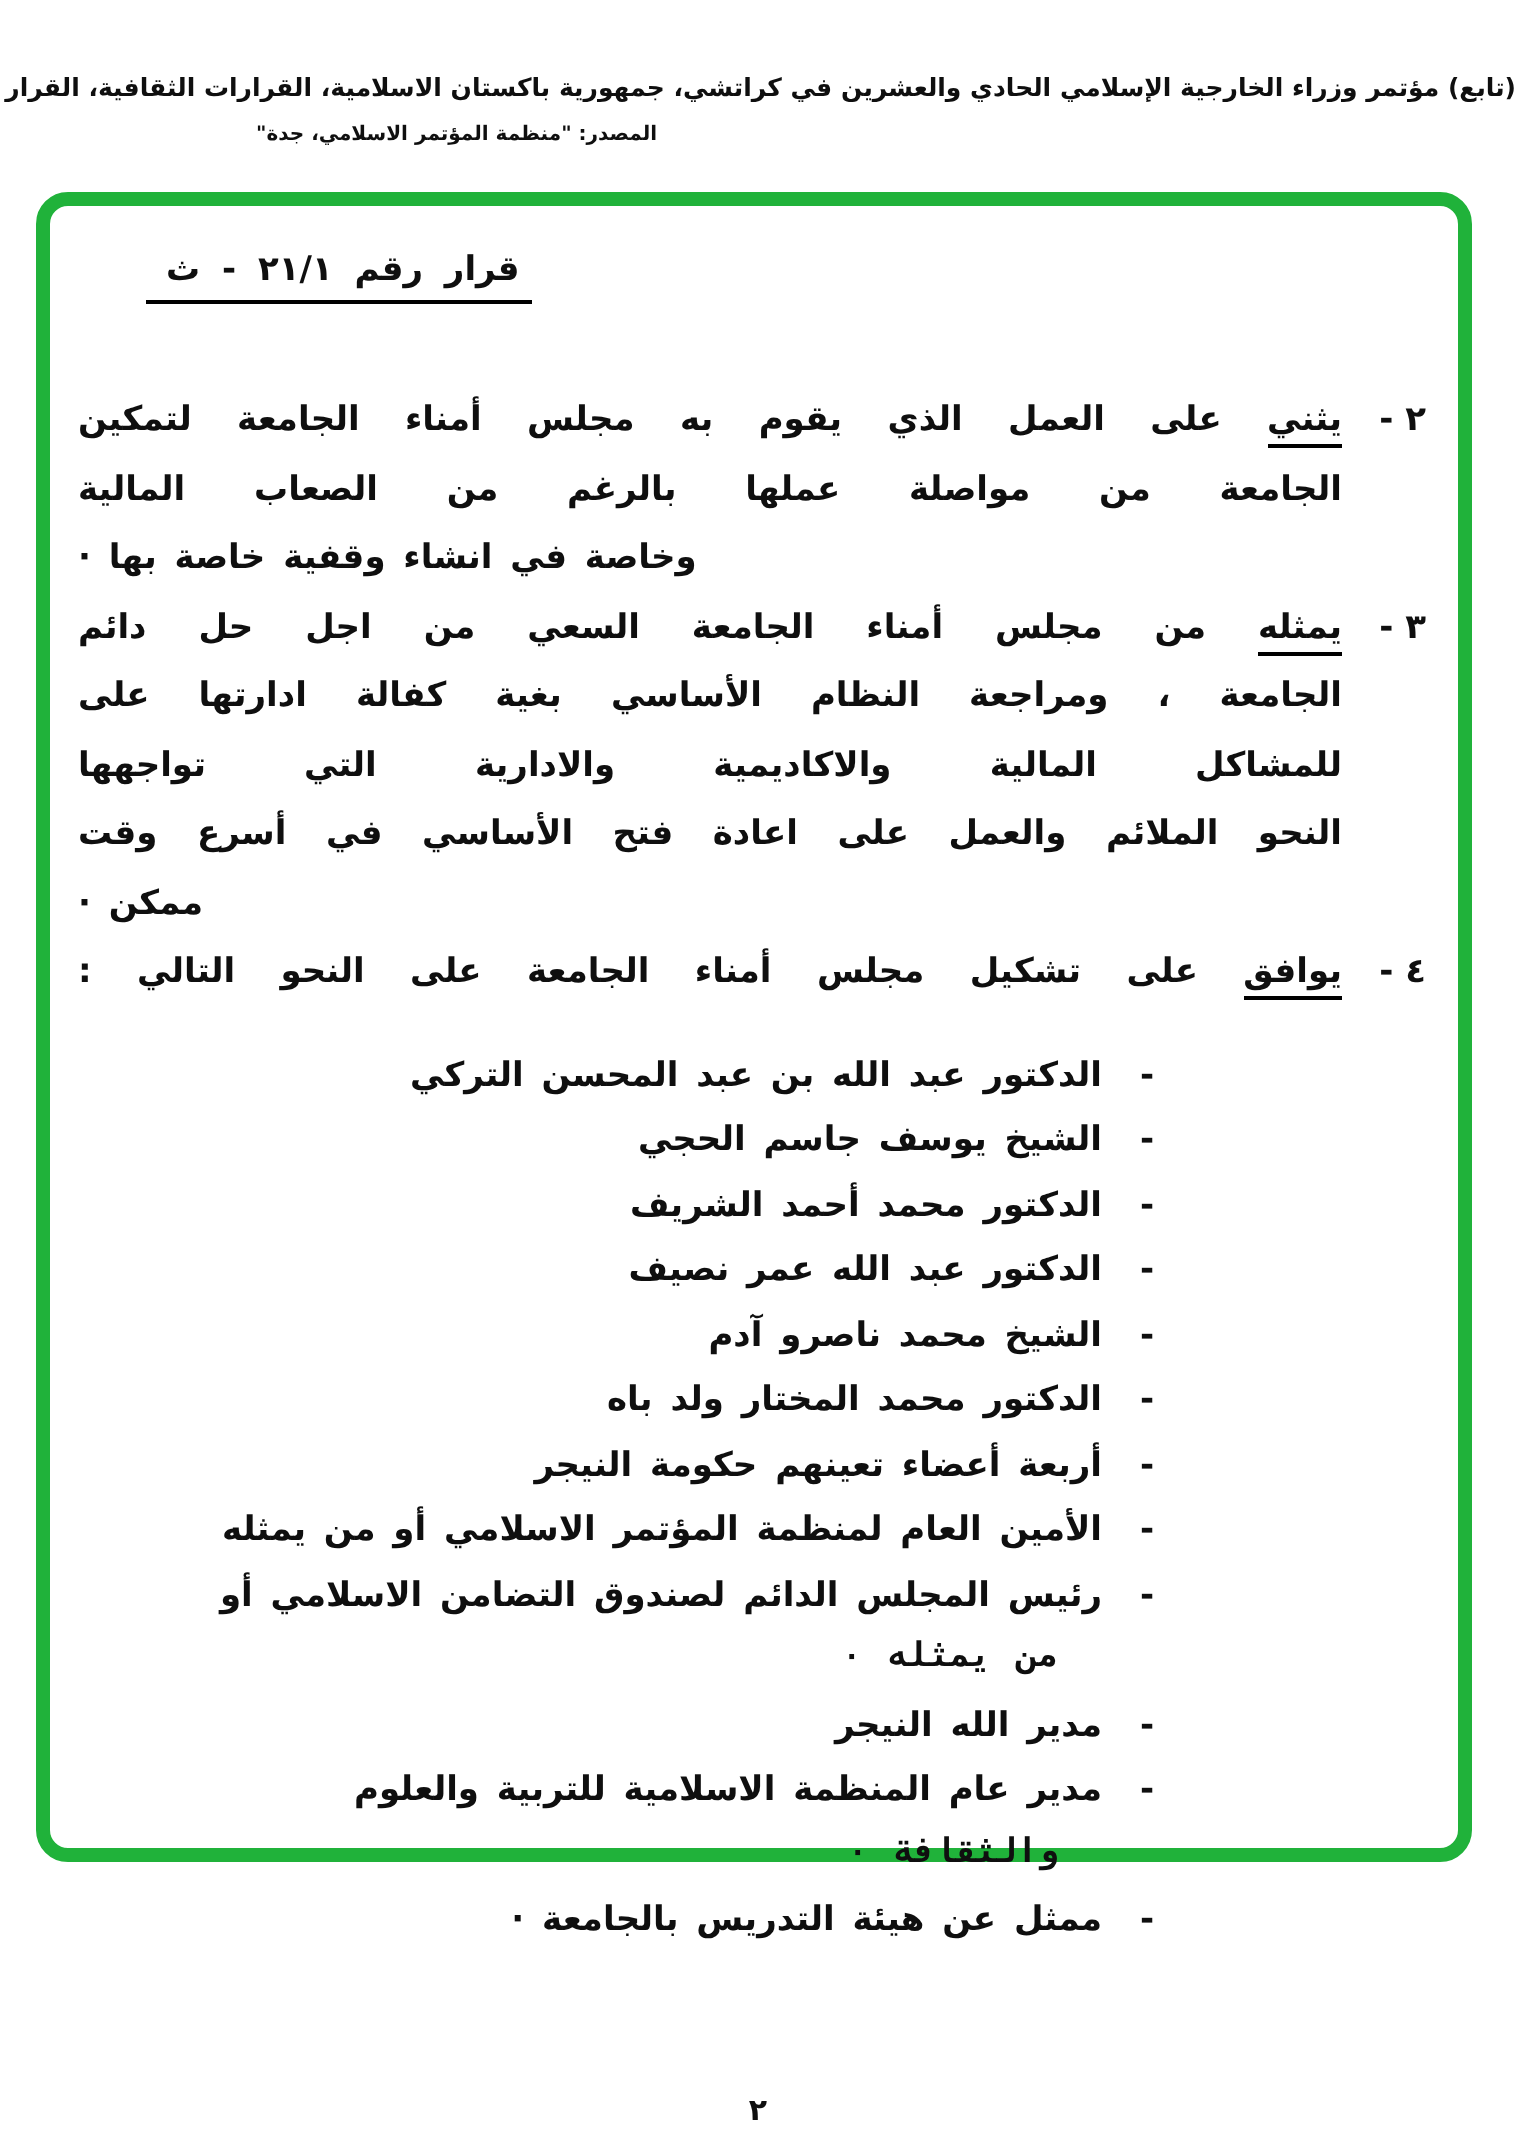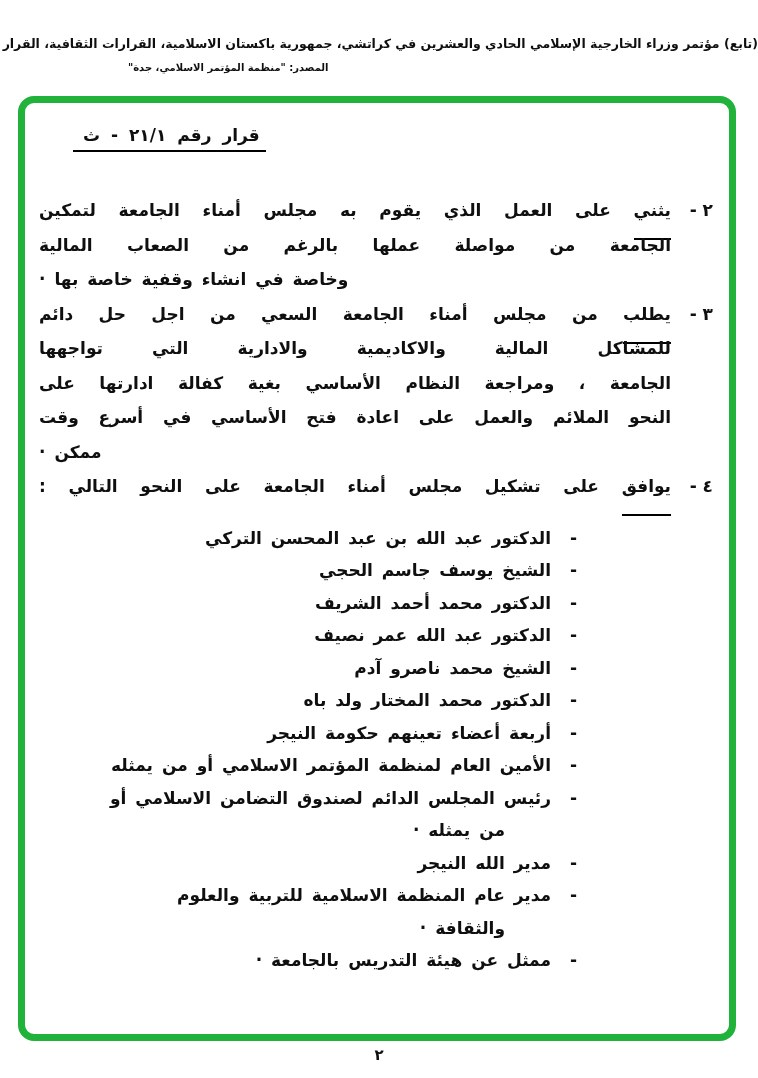--- a/index.html
+++ b/index.html
@@ -3,40 +3,40 @@
 <meta charset="utf-8">
 <style>
   html,body{margin:0;padding:0;background:#ffffff;}
   body{width:758px;height:1078px;font-family:"DejaVu Sans",sans-serif;color:#0f0f0f;}
   .page{position:relative;width:758px;height:1078px;overflow:hidden;background:#ffffff;}
 
   .hdr1{position:absolute;top:36px;left:0;right:0;text-align:center;direction:rtl;
         font-size:12.5px;font-weight:bold;white-space:nowrap;}
   .hdr2{position:absolute;top:62px;left:128px;direction:rtl;font-size:10px;font-weight:bold;}
 
-  .box{position:absolute;left:18px;top:96px;width:718px;height:945px;box-sizing:border-box;
+  .box{position:absolute;left:18px;top:96px;width:718px;height:835px;box-sizing:border-box;
        border:7px solid #4c1d95;border-radius:16px;}
   .title{position:absolute;top:22px;left:48px;direction:rtl;font-size:17px;font-weight:bold;
          border-bottom:2px solid #000;padding:0 6px 5px 10px;word-spacing:5px;white-space:nowrap;}
 
   .content{position:absolute;left:0;top:0;right:0;bottom:0;padding:90px 10px 0 14px;direction:rtl;box-sizing:border-box;}
 
   .item{display:flex;direction:rtl;font-size:17px;font-weight:bold;line-height:34.5px;}
   .num{width:48px;flex:none;padding-right:6px;box-sizing:border-box;letter-spacing:1px;}
   .body{flex:1;min-width:0;}
   .pline{text-align:left;word-spacing:3px;}
   .pline.j{text-align:justify;text-align-last:justify;}
-  .lead{border-bottom:2px solid #000;padding-bottom:18px;}
+  .lead{border-bottom:2px solid #000;padding-bottom:2px;}
 
   .list{margin:18px 142px 0 0;}
   .lrow{display:flex;direction:rtl;font-size:17px;font-weight:bold;line-height:32.5px;}
   .dash{width:26px;flex:none;text-align:right;padding-left:14px;box-sizing:border-box;}
   .ltxt{flex:1;min-width:0;}
   .lline{text-align:right;word-spacing:3px;}
-  .lline.cont{margin-right:46px;}
+  .lline.cont{margin-right:22px;font-family:Liberation Mono, monospace;}
 
   .pagenum{position:absolute;top:1046px;left:0;right:0;text-align:center;font-size:15px;font-weight:bold;}
 </style>
 </head>
 <body>
 
 <div class="page">
   <div class="hdr1">(تابع) مؤتمر وزراء الخارجية الإسلامي الحادي والعشرين في كراتشي، جمهورية باكستان الاسلامية، القرارات الثقافية، القرار الرقم ٢١/١- ث</div>
   <div class="hdr2">المصدر: "منظمة المؤتمر الاسلامي، جدة"</div>
 
@@ -48,23 +48,23 @@
             <span class="num">٢ -</span>
             <div class="body">
               <div class="pline j"><span class="lead">يثني</span> على العمل الذي يقوم به مجلس أمناء الجامعة لتمكين</div>
               <div class="pline j">الجامعة من مواصلة عملها بالرغم من الصعاب المالية</div>
               <div class="pline">وخاصة في انشاء وقفية خاصة بها ·</div>
             </div>
           </div>
           <div class="item">
             <span class="num">٣ -</span>
             <div class="body">
-              <div class="pline j"><span class="lead">يطلب</span> من مجلس أمناء الجامعة السعي من اجل حل دائم</div>
+              <div class="pline j"><span class="lead">يمثله</span> من مجلس أمناء الجامعة السعي من اجل حل دائم</div>
+              <div class="pline j">الجامعة ، ومراجعة النظام الأساسي بغية كفالة ادارتها على</div>
               <div class="pline j">للمشاكل المالية والاكاديمية والادارية التي تواجهها</div>
-              <div class="pline j">الجامعة ، ومراجعة النظام الأساسي بغية كفالة ادارتها على</div>
               <div class="pline j">النحو الملائم والعمل على اعادة فتح الأساسي في أسرع وقت</div>
               <div class="pline">ممكن ·</div>
             </div>
           </div>
           <div class="item">
             <span class="num">٤ -</span>
             <div class="body">
               <div class="pline j"><span class="lead">يوافق</span> على تشكيل مجلس أمناء الجامعة على النحو التالي :</div>
             </div>
           </div>

